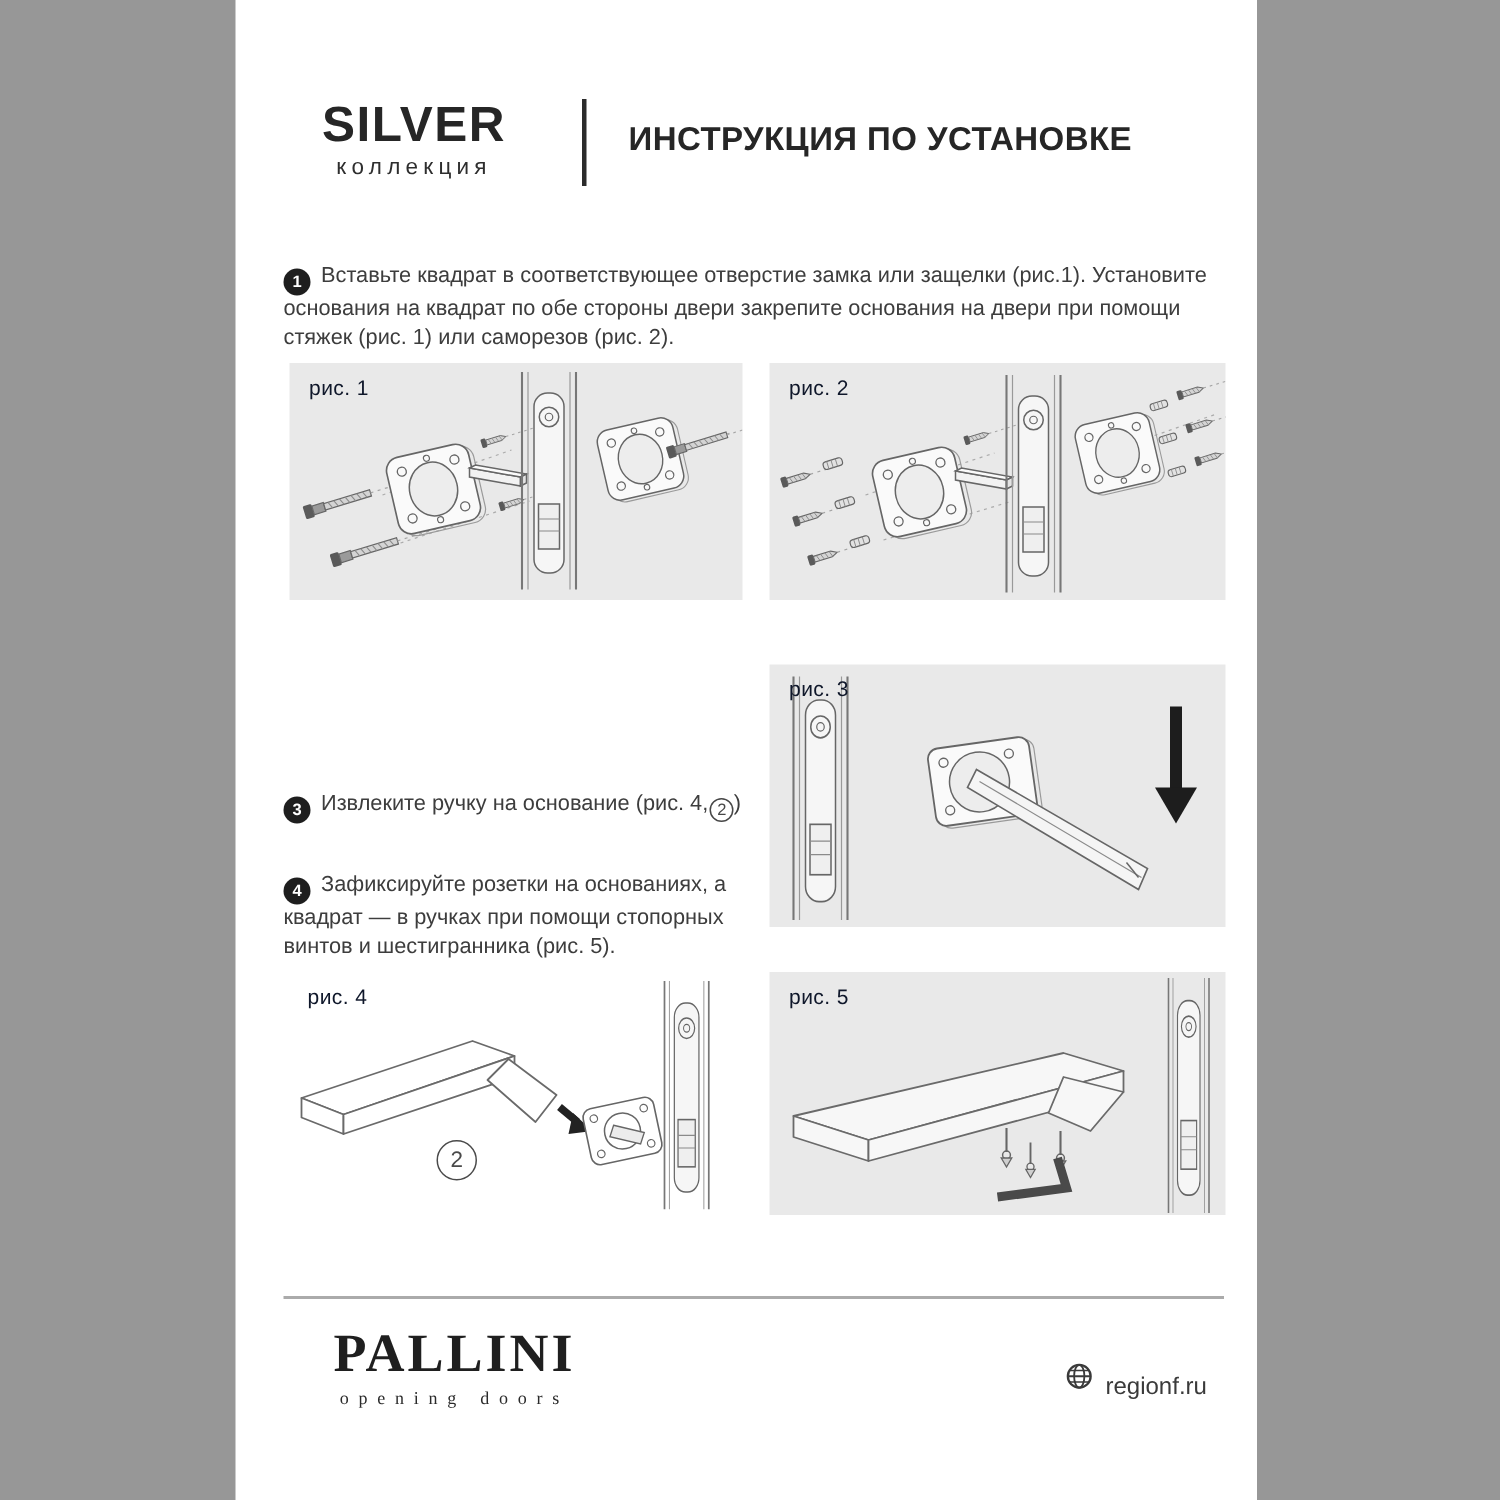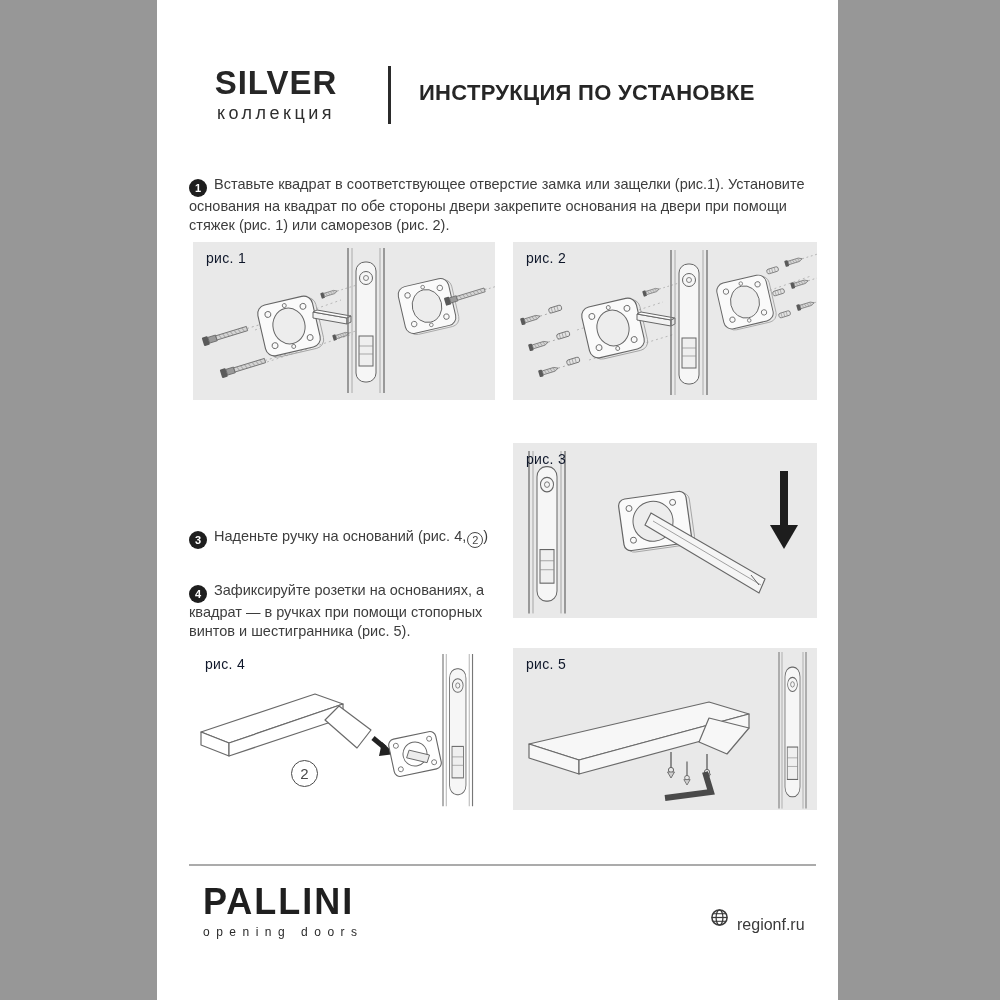--- a/index.html
+++ b/index.html
@@ -4,21 +4,21 @@
 <style>
   * { margin:0; padding:0; box-sizing:border-box; }
   html,body { width:1000px; height:1000px; }
   body { font-family:"Liberation Sans", sans-serif; }
   .canvas { position:relative; width:1000px; height:1000px; background:#979797; overflow:hidden; }
   .page { position:absolute; left:157px; top:0; width:681px; height:1000px; background:#ffffff; }
 
   
   .brand-block { position:absolute; left:44px; top:66px; width:150px; text-align:center; color:#262626; }
   .brand-name { font-size:33px; font-weight:700; letter-spacing:1px; line-height:1; }
-  .brand-sub { font-size:18px; letter-spacing:3.5px; margin-top:4px; color:#2e2e2e; }
+  .brand-sub { font-size:15px; letter-spacing:3.5px; margin-top:4px; color:#2e2e2e; }
   .header-divider { position:absolute; left:231px; top:66px; width:2.5px; height:58px; background:#2b2b2b; }
   .header-title { position:absolute; left:262px; top:80px; font-size:22px; font-weight:700; color:#262626; letter-spacing:0.3px; }
 
   
   .step { position:absolute; color:#3d3d3d; font-size:14.5px; line-height:18.6px; }
   .step-badge { display:inline-flex; width:18px; height:18px; border-radius:50%; background:#1e1e1e; color:#fff;
     font-size:11px; font-weight:700; align-items:center; justify-content:center; vertical-align:-3px; margin-right:7px; }
   .inline-circle { display:inline-flex; width:16px; height:16px; border-radius:50%; border:1.5px solid #474747;
     color:#474747; font-size:11px; align-items:center; justify-content:center; vertical-align:-3px; margin-left:1px; }
   .step1 { left:32px; top:175px; width:628px; }
@@ -34,21 +34,21 @@
   .fig3 { left:356px; top:443px; width:304px; height:175px; }
   .fig4 { position:absolute; left:32px; top:648px; width:302px; height:162px; background:#ffffff; }
   .fig4 .fig-label { left:16px; top:8px; }
   .fig5 { left:356px; top:648px; width:304px; height:162px; }
   .panel svg, .fig4 svg { position:absolute; left:0; top:0; width:100%; height:100%; }
   .fig4-badge { position:absolute; left:102px; top:112px; width:27px; height:27px; border-radius:50%;
     border:1.6px solid #4a4a4a; color:#4a4a4a; font-size:15px; display:flex; align-items:center; justify-content:center; background:#fff; }
 
   
   .footer-divider { position:absolute; left:32px; top:864px; width:627px; height:2px; background:#ababab; }
-  .footer-brand { position:absolute; left:46px; top:884px; width:200px; color:#1f1f1f; }
+  .footer-brand { position:absolute; left:46px; top:884px; width:200px; text-align:center; color:#1f1f1f;font-family:Liberation Serif, serif; }
   .footer-brand-name { font-size:36px; font-weight:700; letter-spacing:2px; line-height:1; }
   .footer-brand-sub { font-size:12px; letter-spacing:6.5px; margin-top:5px; color:#2a2a2a; }
   .footer-site { position:absolute; left:553px; top:900px; display:flex; align-items:center; gap:8px; color:#3a3a3a; }
   .footer-site-text { font-size:16px;margin-top:16px; }
   .globe { width:19px; height:19px; }
 </style>
 </head>
 <body>
 
 <div class="canvas">
@@ -175,21 +175,21 @@
         <polygon points="138,70 252,136 246,150 132,82" fill="#f5f5f5" stroke="#666" stroke-width="1.1"></polygon>
         <line x1="140" y1="78" x2="248" y2="142" stroke="#8a8a8a" stroke-width="0.8"></line>
         <path d="M238,132 l8,10" stroke="#666" stroke-width="1"></path>
         <rect x="267" y="28" width="8" height="56" fill="#1d1d1d"></rect>
         <polygon points="257,82 285,82 271,106" fill="#1d1d1d"></polygon>
       </svg>
       <span class="fig-label">рис. 3</span>
     </div>
 
     <div class="step step3">
-      <span class="step-badge">3</span><span>Наденьте ручку на оснований (рис. 4,</span><span class="inline-circle">2</span><span>)</span>
+      <span class="step-badge">3</span><span>Извлеките ручку на основание (рис. 4,</span><span class="inline-circle">2</span><span>)</span>
     </div>
 
     <div class="step step4">
       <span class="step-badge">4</span><span>Зафиксируйте розетки на основаниях, а квадрат — в ручках при помощи стопорных винтов и шестигранника (рис. 5).</span>
     </div>
 
     <div class="fig4">
       <svg viewBox="0 0 302 162">
         <g fill="#ffffff" stroke="#6a6a6a" stroke-width="1.2" stroke-linejoin="round">
           <polygon points="12,84 126,46 154,56 40,95"></polygon>

